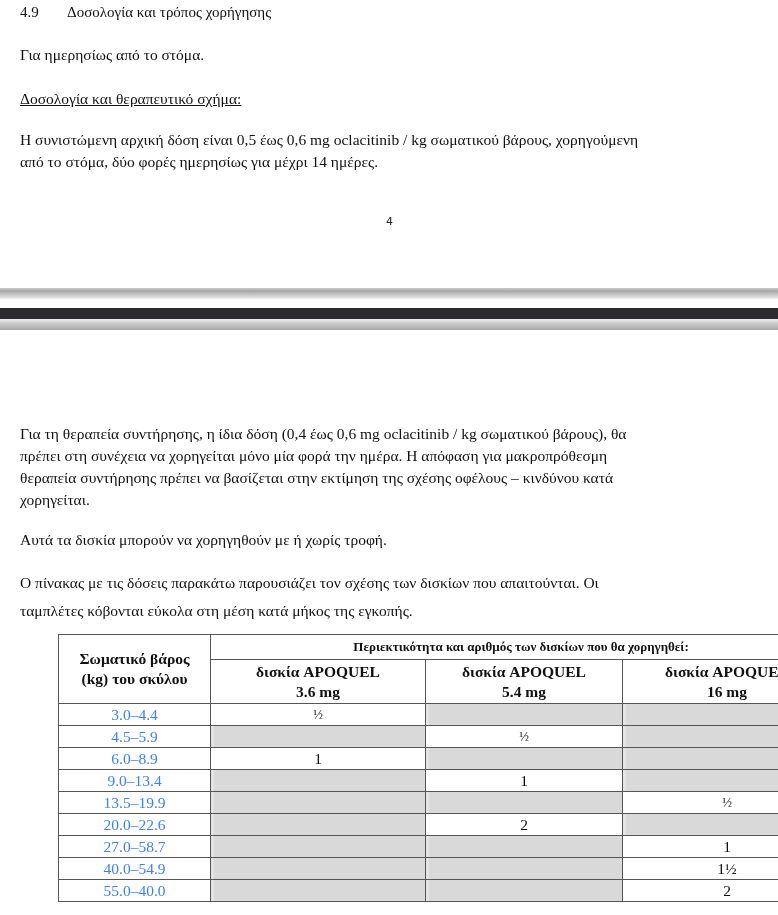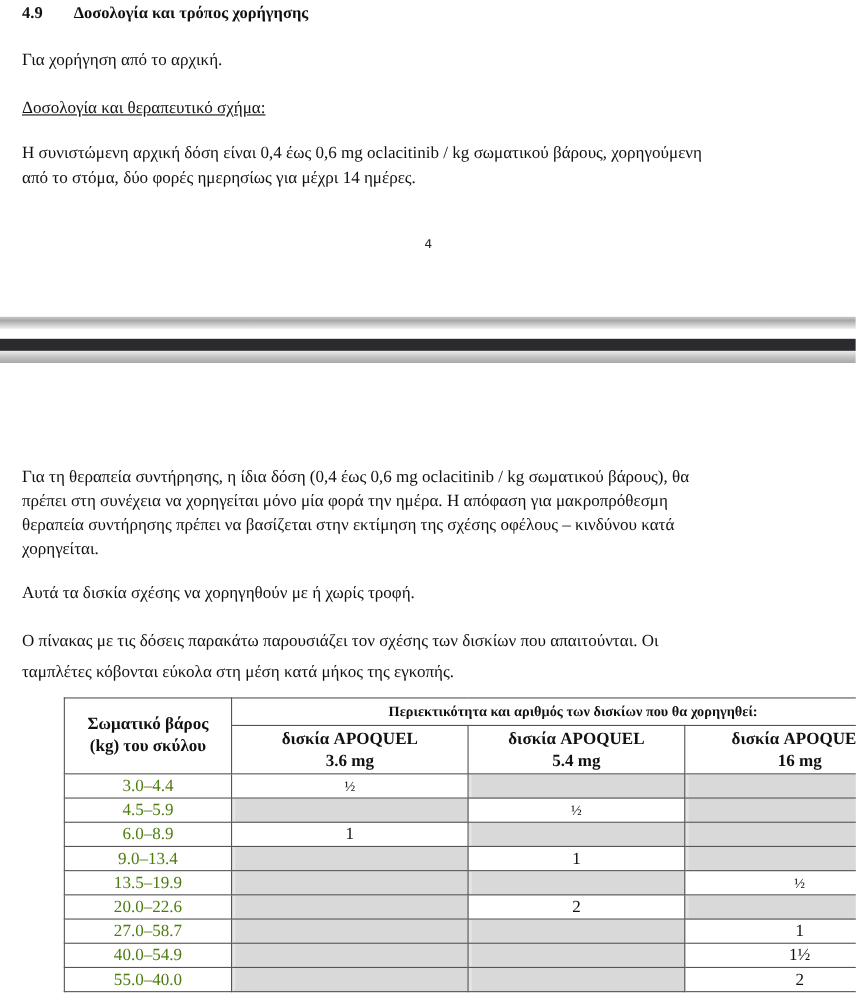--- a/index.html
+++ b/index.html
@@ -1,67 +1,67 @@
 <!DOCTYPE html>
 <html><head>
 <meta charset="utf-8">
 <style>
   * { margin: 0; padding: 0; box-sizing: border-box; }
   html, body { width: 778px; height: 915px; background: #ffffff; overflow: hidden; }
   body { position: relative; font-family: "Liberation Serif", "DejaVu Serif", serif; color: #111; }
   .abs { position: absolute; }
-  .heading { left: 20px; top: 4px; font-size: 15px; font-weight: bold; white-space: nowrap; }
+  .heading { left: 20px; top: 4px; font-size: 15px; font-weight: normal; white-space: nowrap; }
   .heading .num { display: inline-block; width: 47px; }
   .p { left: 20px; font-size: 15.5px; line-height: 22px; white-space: nowrap; }
   .u { text-decoration: underline; }
   .pagenum { left: 386px; top: 215px; font-family: "DejaVu Sans", sans-serif; font-size: 11px; color: #222; }
   .sep-top { left: 0; top: 288px; width: 778px; height: 11px;
     background: linear-gradient(to bottom, #c8c8c8 0%, #a8a8a8 30%, #d0d0d0 70%, #f0f0f0 100%); }
   .sep-dark { left: 0; top: 308px; width: 778px; height: 11px; background: #2b2a2e; }
   .sep-bot { left: 0; top: 319px; width: 778px; height: 11px;
     background: linear-gradient(to bottom, #ececec 0%, #c4c4c4 50%, #a8a8a8 100%); }
 
   table.dose { position: absolute; left: 11px; top: 634px; width: 774px; border-collapse: collapse;
     font-family: "Liberation Serif", "DejaVu Serif", serif; font-size: 15.5px; margin-left: 47px; }
   table.dose td, table.dose th { border: 1px solid #555; text-align: center; vertical-align: middle; padding: 0; }
   table.dose th { font-weight: bold; line-height: 20px; }
   table.dose th.main { height: 25px; font-size: 13px; }
   table.dose th.wt { width: 152px; }
   table.dose th.sub { height: 44px; }
   table.dose td { height: 22px; line-height: 21px; }
   td.sh { background: #d9d9d9; box-shadow: inset 3px 0 0 #e4e4e4; }
-  td.wc { color: #4d7c0f; }
+  td.wc { color: #3b82f6; }
   .frac { font-size: 13px; }
 </style>
 </head>
 <body>
 
 <div class="abs heading">
   <span class="num">4.9</span><span>Δοσολογία και τρόπος χορήγησης</span>
 </div>
 
-<div class="abs p" style="top:44px">Για χορήγηση από το αρχική.</div>
+<div class="abs p" style="top:44px">Για ημερησίως από το στόμα.</div>
 
 <div class="abs p u" style="top:88px">Δοσολογία και θεραπευτικό σχήμα:</div>
 
-<div class="abs p" style="top:129px">Η συνιστώμενη αρχική δόση είναι 0,4 έως 0,6 mg oclacitinib / kg σωματικού βάρους, χορηγούμενη</div>
+<div class="abs p" style="top:129px">Η συνιστώμενη αρχική δόση είναι 0,5 έως 0,6 mg oclacitinib / kg σωματικού βάρους, χορηγούμενη</div>
 <div class="abs p" style="top:151px">από το στόμα, δύο φορές ημερησίως για μέχρι 14 ημέρες.</div>
 
 <div class="abs pagenum">4</div>
 
 <div class="abs sep-top"></div>
 <div class="abs sep-dark"></div>
 <div class="abs sep-bot"></div>
 
 <div class="abs p" style="top:423px">Για τη θεραπεία συντήρησης, η ίδια δόση (0,4 έως 0,6 mg oclacitinib / kg σωματικού βάρους), θα</div>
 <div class="abs p" style="top:445px">πρέπει στη συνέχεια να χορηγείται μόνο μία φορά την ημέρα.  Η απόφαση για μακροπρόθεσμη</div>
 <div class="abs p" style="top:467px">θεραπεία συντήρησης πρέπει να βασίζεται στην εκτίμηση της σχέσης οφέλους – κινδύνου κατά</div>
 <div class="abs p" style="top:489px">χορηγείται.</div>
 
-<div class="abs p" style="top:529px">Αυτά τα δισκία σχέσης να χορηγηθούν με ή χωρίς τροφή.</div>
+<div class="abs p" style="top:529px">Αυτά τα δισκία μπορούν να χορηγηθούν με ή χωρίς τροφή.</div>
 
 <div class="abs p" style="top:572px">Ο πίνακας με τις δόσεις παρακάτω παρουσιάζει τον σχέσης των δισκίων που απαιτούνται.  Οι</div>
 <div class="abs p" style="top:600px">ταμπλέτες κόβονται εύκολα στη μέση κατά μήκος της εγκοπής.</div>
 
 <table class="dose">
   <thead>
     <tr>
       <th class="wt" rowspan="2">
         <div>Σωματικό βάρος</div>
         <div>(kg) του σκύλου</div>

